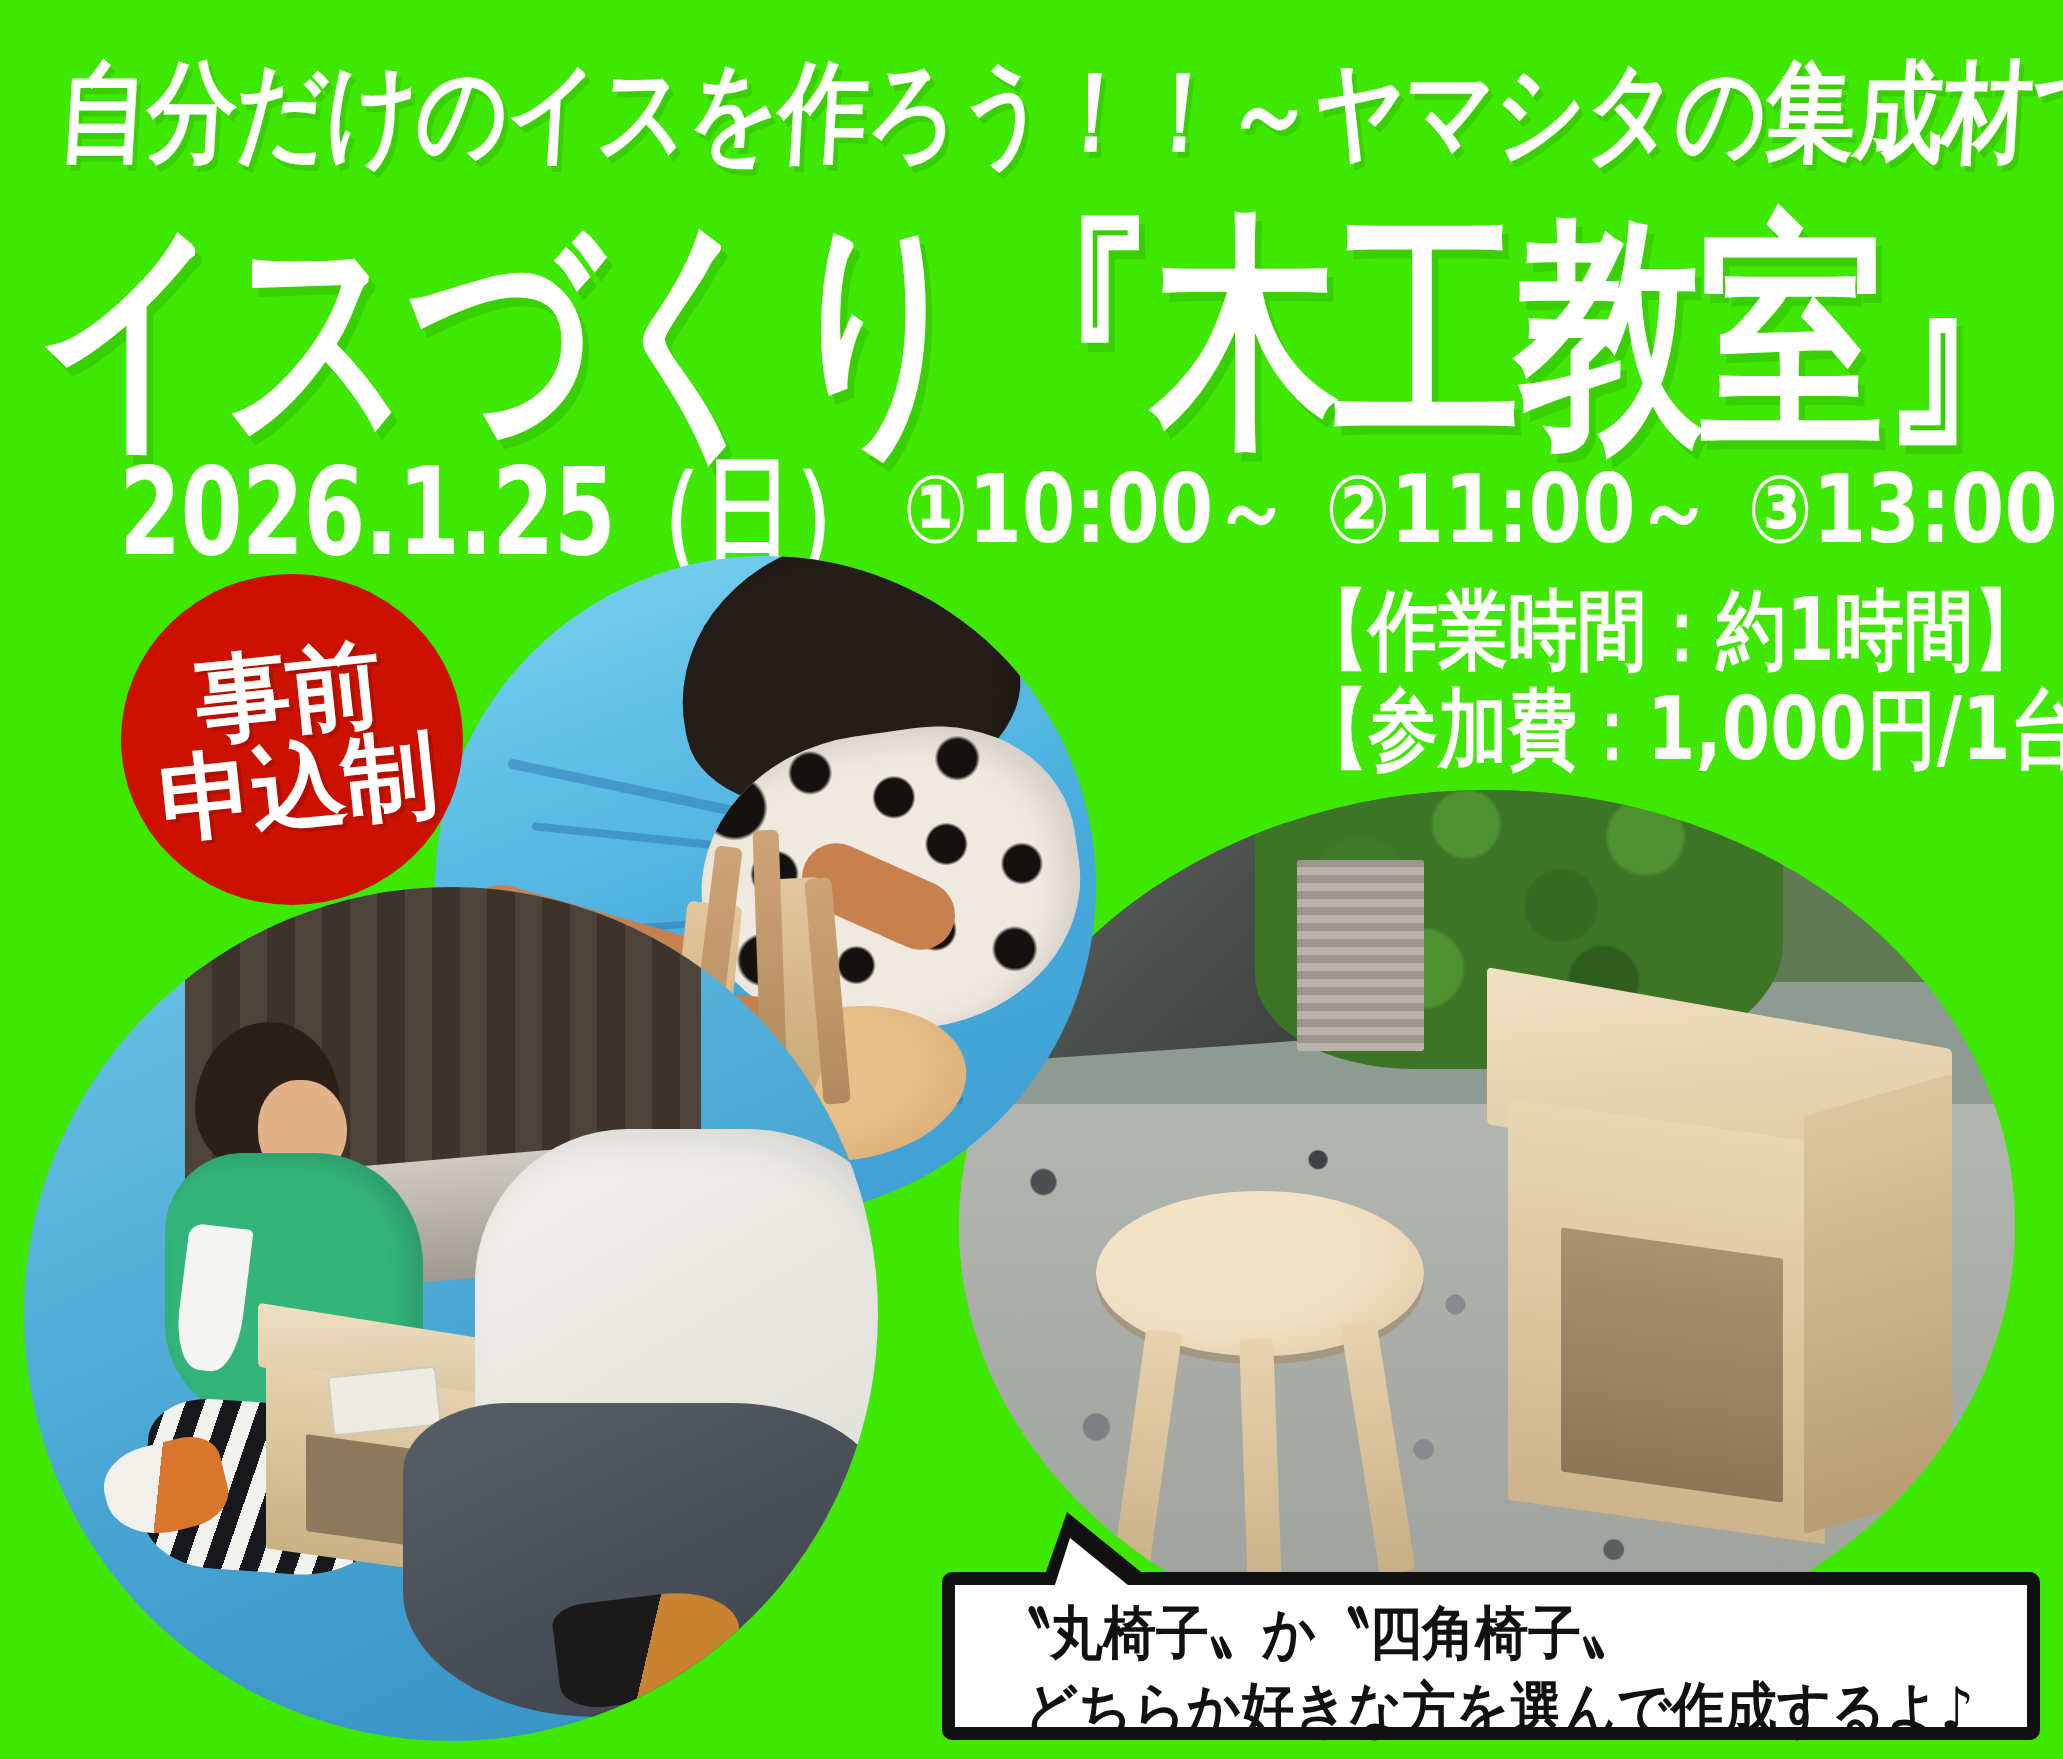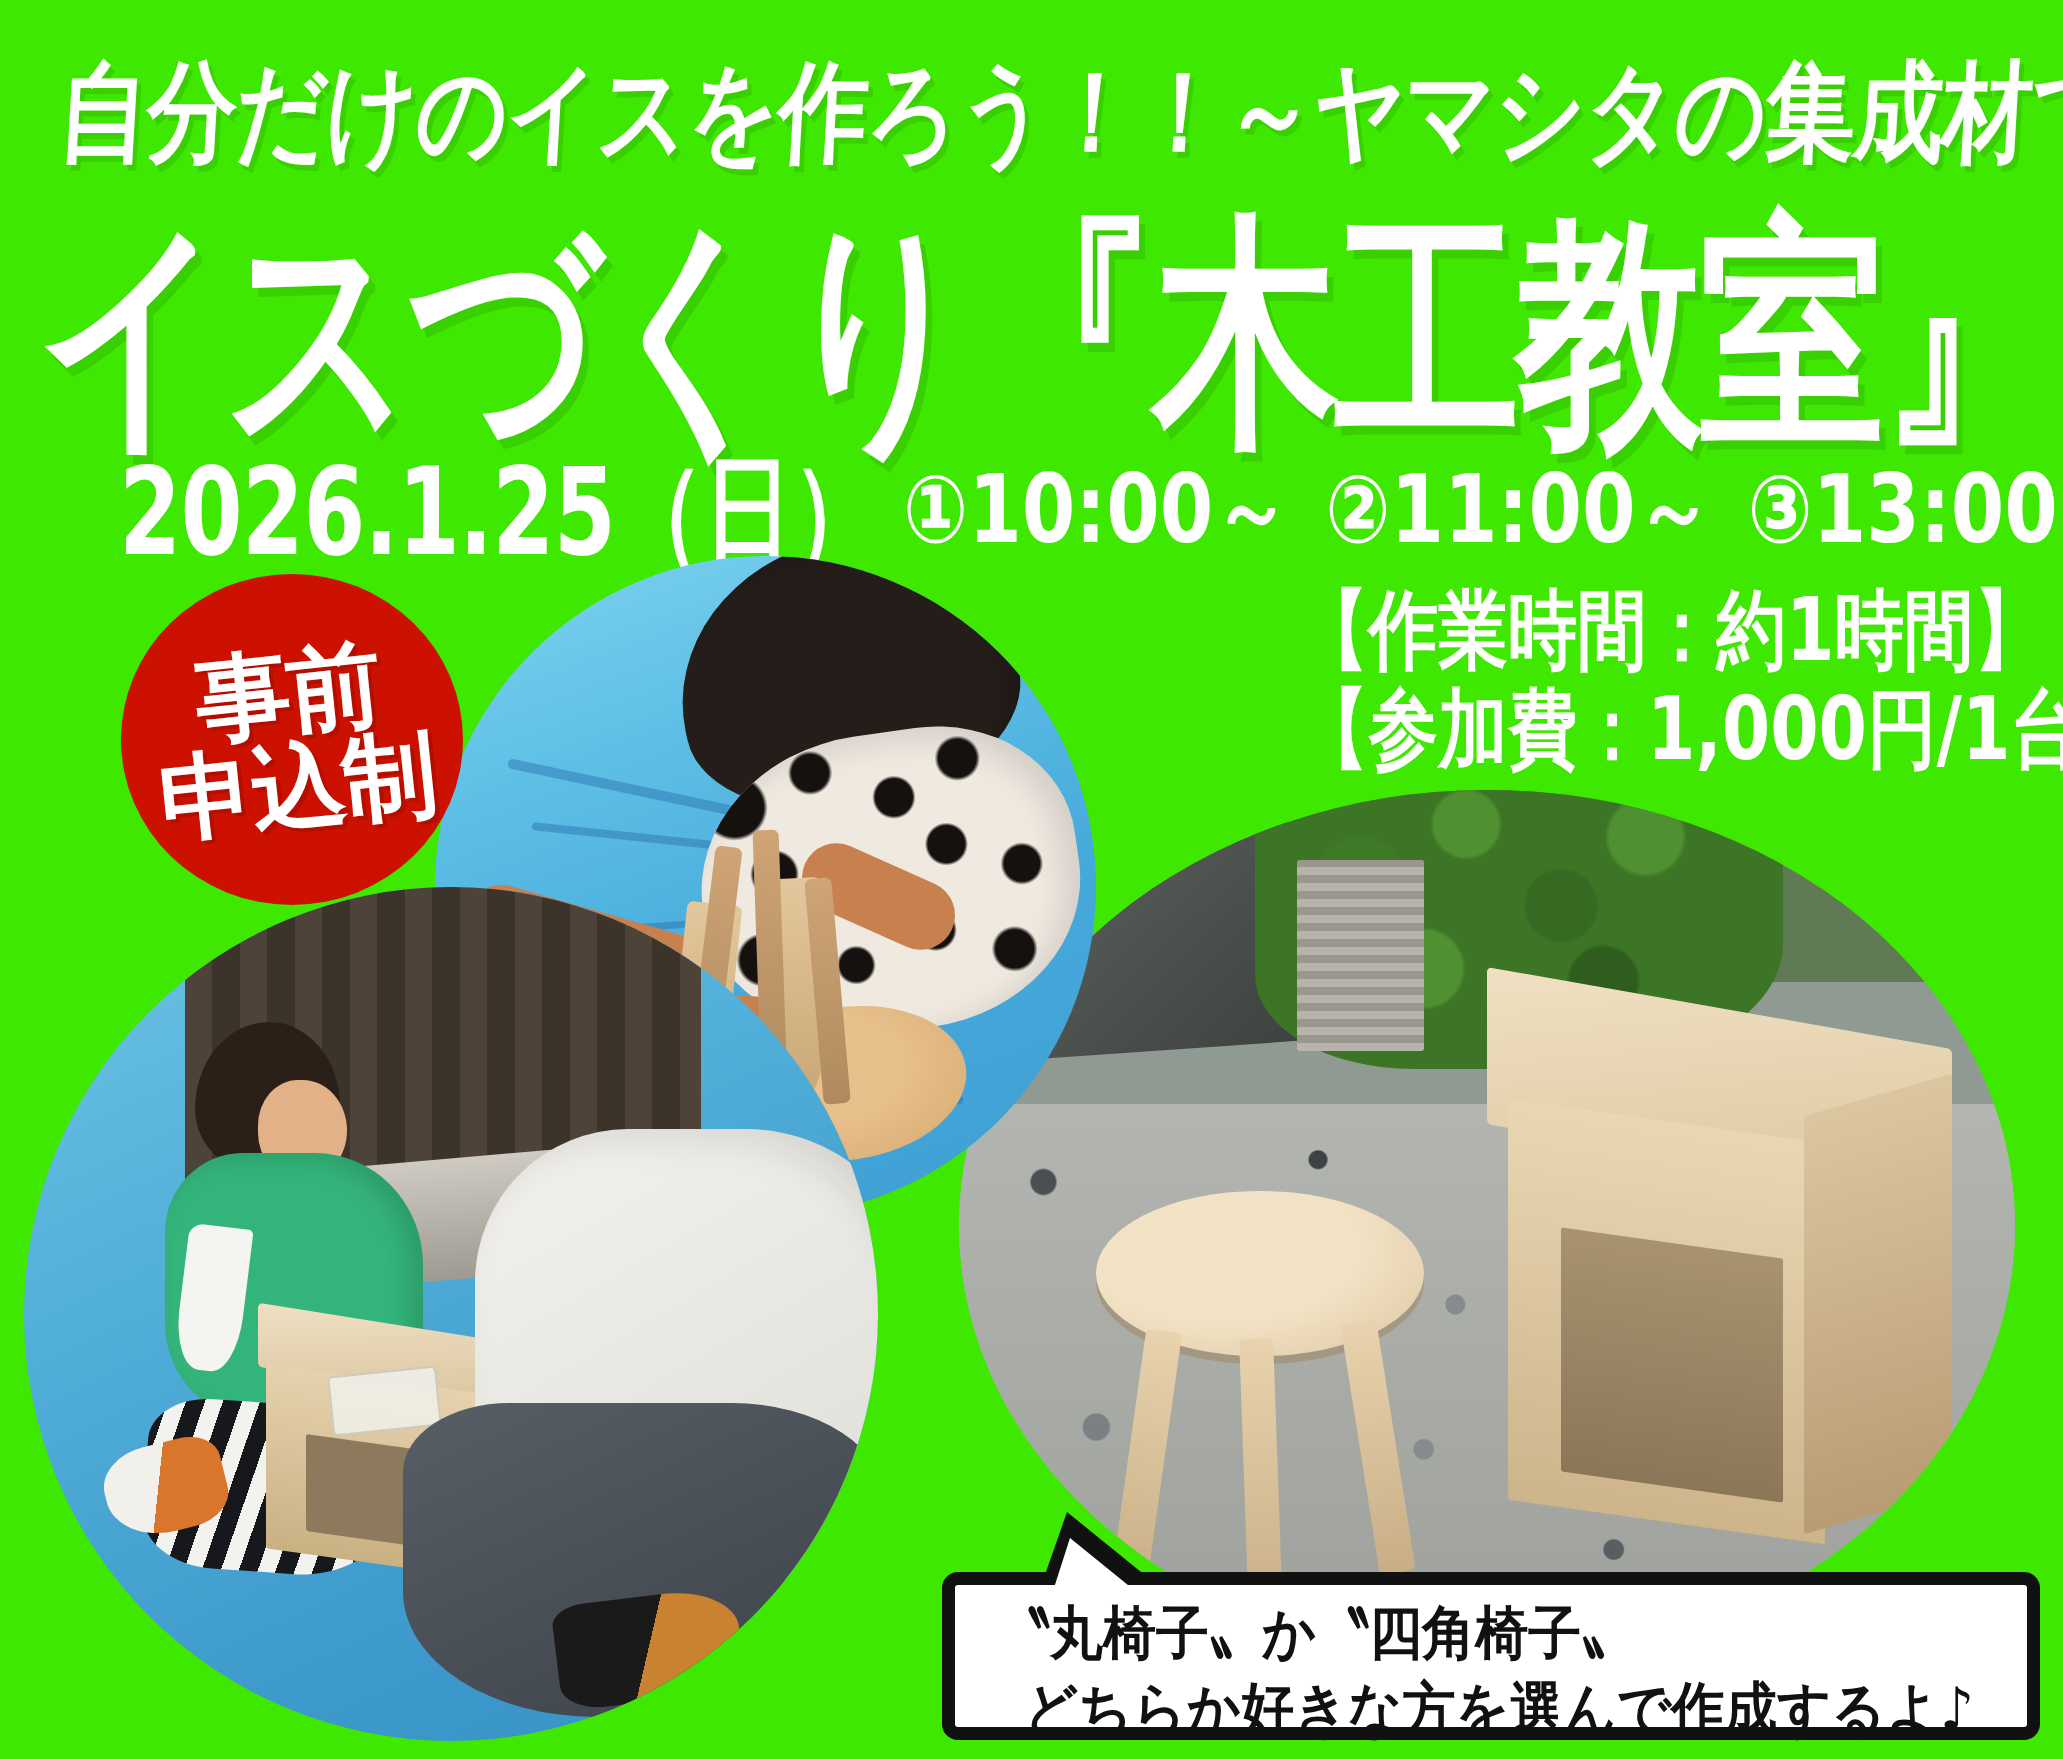--- a/index.html
+++ b/index.html
@@ -304,21 +304,21 @@
     background:linear-gradient(180deg,#a89270,#8b7757);
     transform:skewY(8deg);border-radius:2.4px;
   }
 
   
   .bubble{
     position:absolute;left:942px;top:1572px;
     width:1098px;height:168px;
     background:#ffffff;
     border:13px solid #111111;
-    border-radius:16px;
+    border-radius:10px;
     z-index:8;
     box-sizing:border-box;
   }
   .bubble-tail{
     position:absolute;left:1040px;top:1512px;
     width:0;height:0;z-index:7;
     border-left:27px solid transparent;
     border-right:95px solid transparent;
     border-bottom:77px solid #111111;
   }

